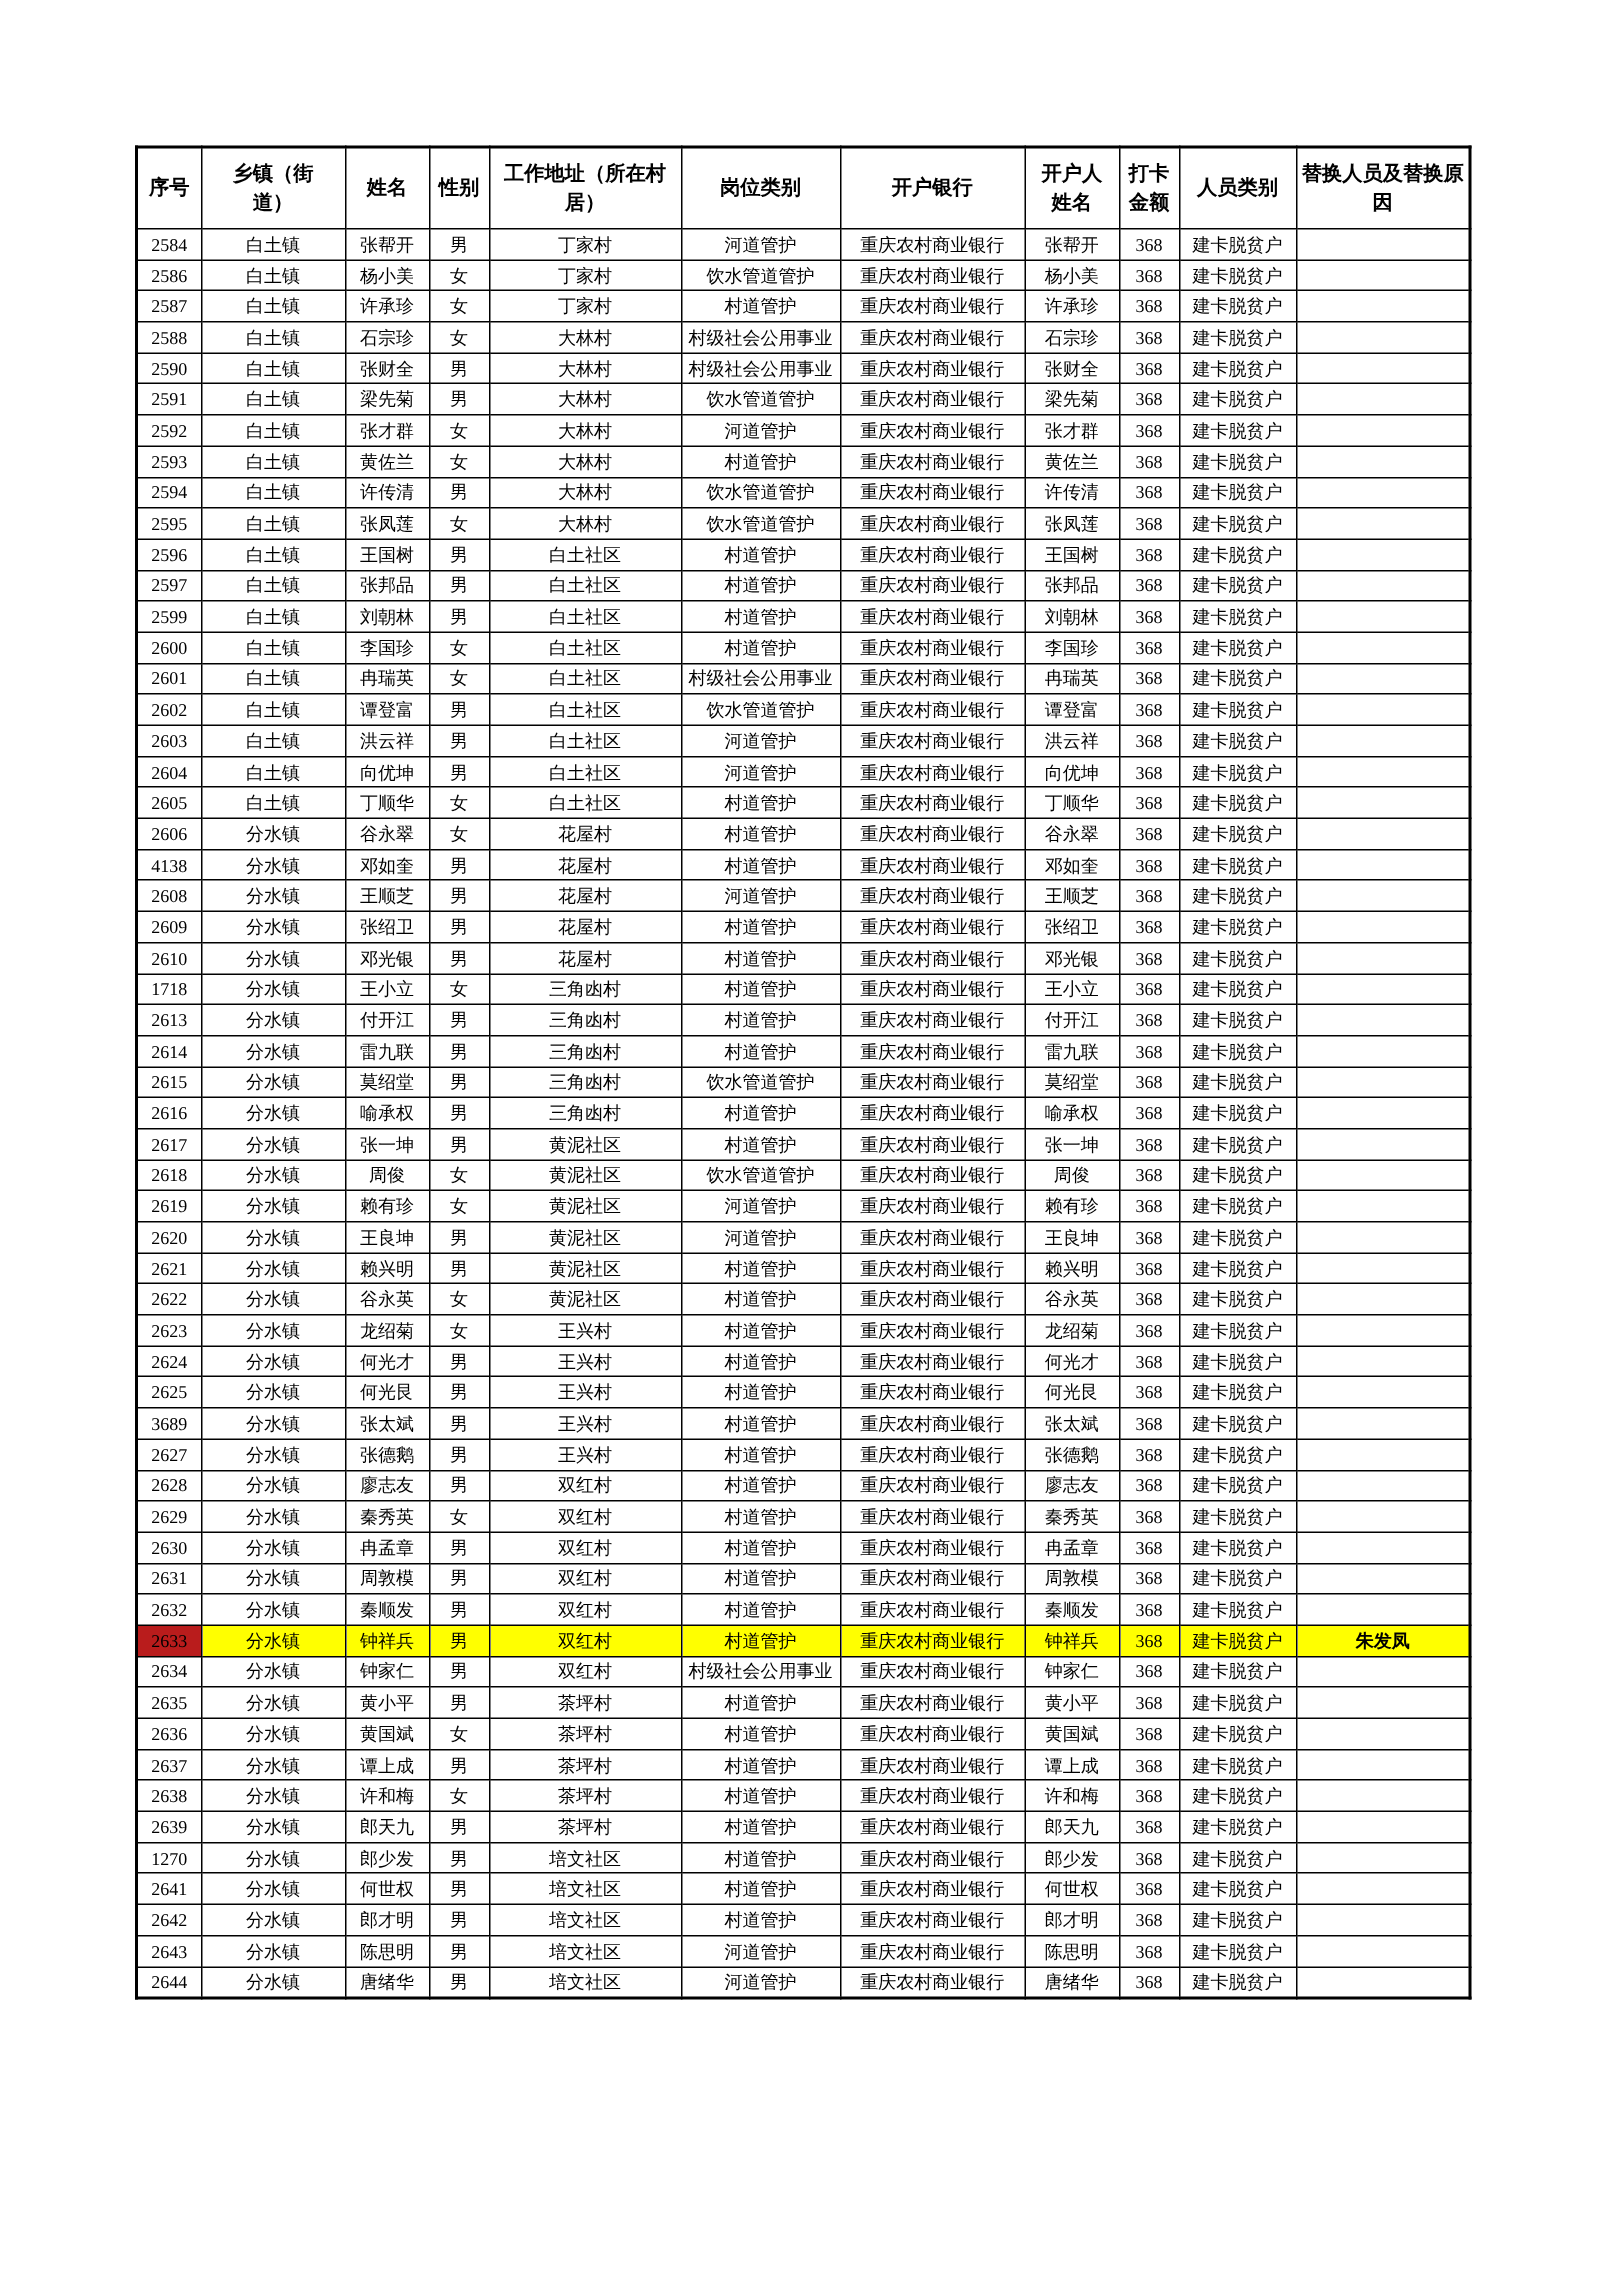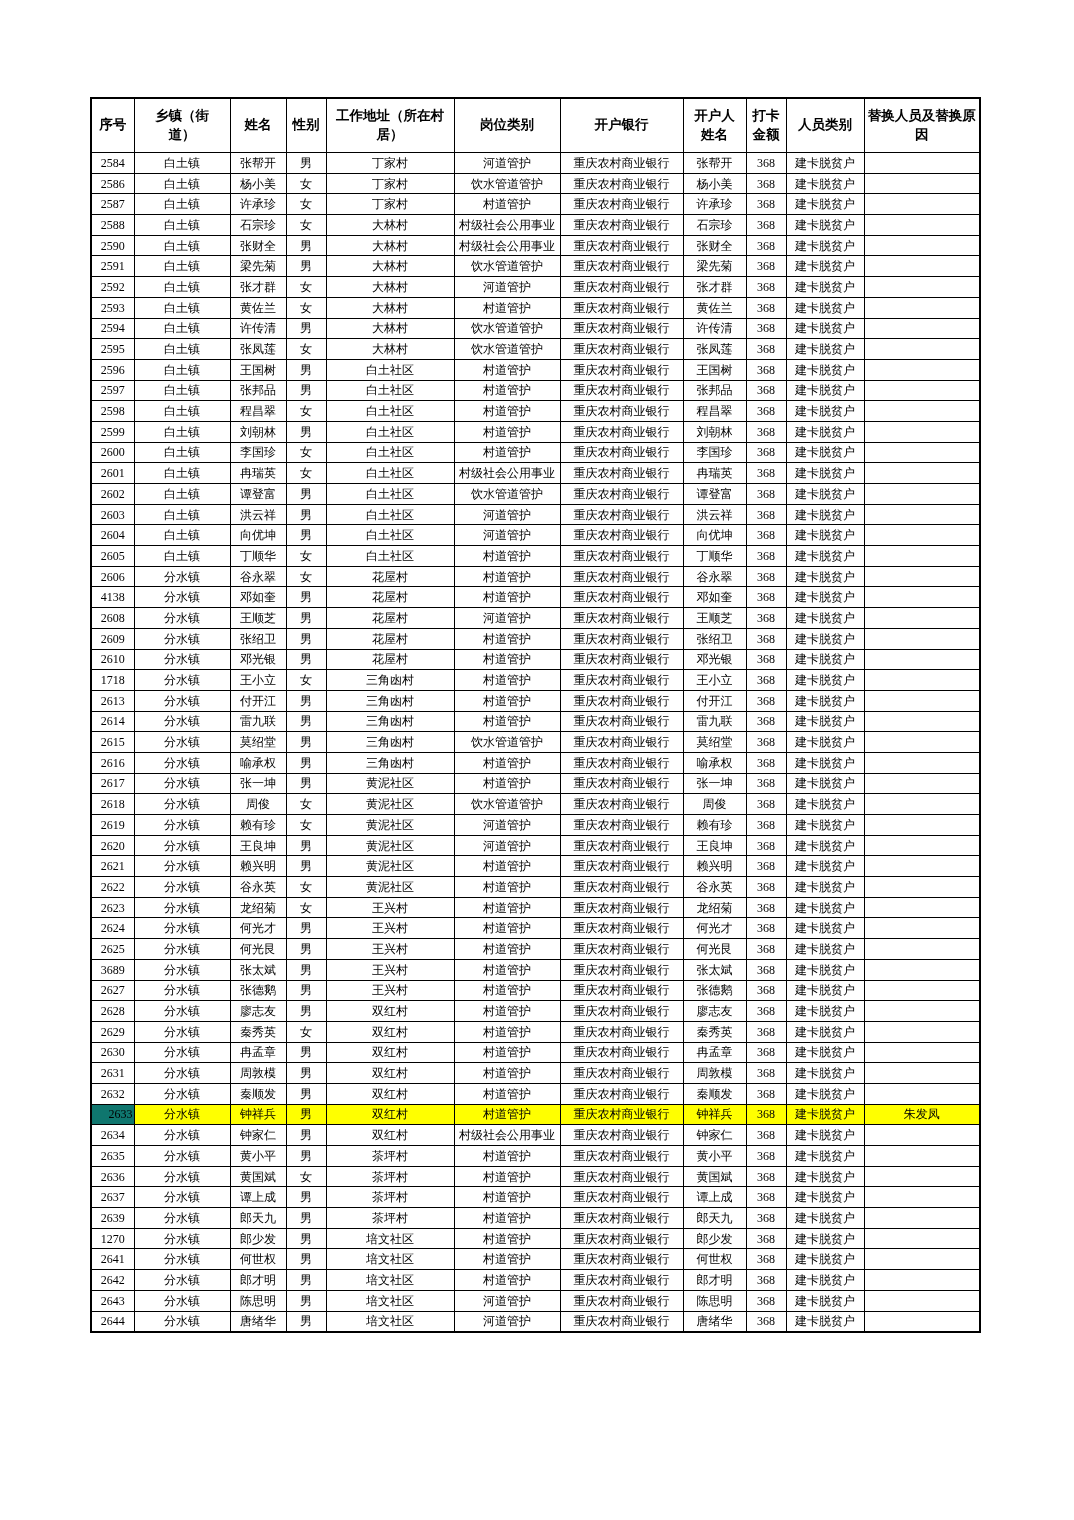--- a/index.html
+++ b/index.html
@@ -234,33 +234,20 @@
           <td>男</td>
           <td>白土社区</td>
           <td>村道管护</td>
           <td>重庆农村商业银行</td>
           <td>张邦品</td>
           <td>368</td>
           <td>建卡脱贫户</td>
           <td></td>
         </tr>
         <tr>
-          <td>2598</td>
-          <td>白土镇</td>
-          <td>程昌翠</td>
-          <td>女</td>
-          <td>白土社区</td>
-          <td>村道管护</td>
-          <td>重庆农村商业银行</td>
-          <td>程昌翠</td>
-          <td>368</td>
-          <td>建卡脱贫户</td>
-          <td></td>
-        </tr>
-        <tr>
           <td>2599</td>
           <td>白土镇</td>
           <td>刘朝林</td>
           <td>男</td>
           <td>白土社区</td>
           <td>村道管护</td>
           <td>重庆农村商业银行</td>
           <td>刘朝林</td>
           <td>368</td>
           <td>建卡脱贫户</td>
@@ -676,31 +663,31 @@
           <td>男</td>
           <td>双红村</td>
           <td>村道管护</td>
           <td>重庆农村商业银行</td>
           <td>秦顺发</td>
           <td>368</td>
           <td>建卡脱贫户</td>
           <td></td>
         </tr>
         <tr class="highlight" style="--hl: #ffff00;">
-          <td style="background: #0f766e; text-align: right;">2633</td>
+          <td style="background: #b91c1c;">2633</td>
           <td style="background: rgb(255, 255, 0);">分水镇</td>
           <td style="background: rgb(255, 255, 0);">钟祥兵</td>
           <td style="background: rgb(255, 255, 0);">男</td>
           <td style="background: rgb(255, 255, 0);">双红村</td>
           <td style="background: rgb(255, 255, 0);">村道管护</td>
           <td style="background: rgb(255, 255, 0);">重庆农村商业银行</td>
           <td style="background: rgb(255, 255, 0);">钟祥兵</td>
           <td style="background: rgb(255, 255, 0);">368</td>
           <td style="background: rgb(255, 255, 0);">建卡脱贫户</td>
-          <td style="background: rgb(255, 255, 0);">朱发凤</td>
+          <td style="background: rgb(255, 255, 0); font-weight: bold;">朱发凤</td>
         </tr>
         <tr>
           <td>2634</td>
           <td>分水镇</td>
           <td>钟家仁</td>
           <td>男</td>
           <td>双红村</td>
           <td>村级社会公用事业</td>
           <td>重庆农村商业银行</td>
           <td>钟家仁</td>
@@ -736,20 +723,33 @@
         </tr>
         <tr>
           <td>2637</td>
           <td>分水镇</td>
           <td>谭上成</td>
           <td>男</td>
           <td>茶坪村</td>
           <td>村道管护</td>
           <td>重庆农村商业银行</td>
           <td>谭上成</td>
+          <td>368</td>
+          <td>建卡脱贫户</td>
+          <td></td>
+        </tr>
+        <tr>
+          <td>2638</td>
+          <td>分水镇</td>
+          <td>许和梅</td>
+          <td>女</td>
+          <td>茶坪村</td>
+          <td>村道管护</td>
+          <td>重庆农村商业银行</td>
+          <td>许和梅</td>
           <td>368</td>
           <td>建卡脱贫户</td>
           <td></td>
         </tr>
         <tr>
           <td>2639</td>
           <td>分水镇</td>
           <td>郎天九</td>
           <td>男</td>
           <td>茶坪村</td>

